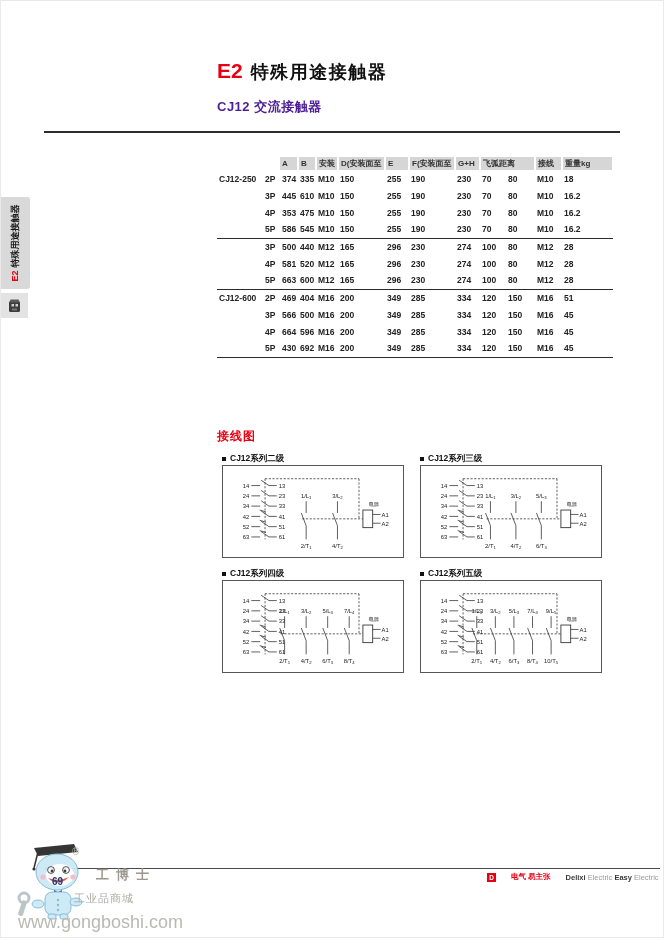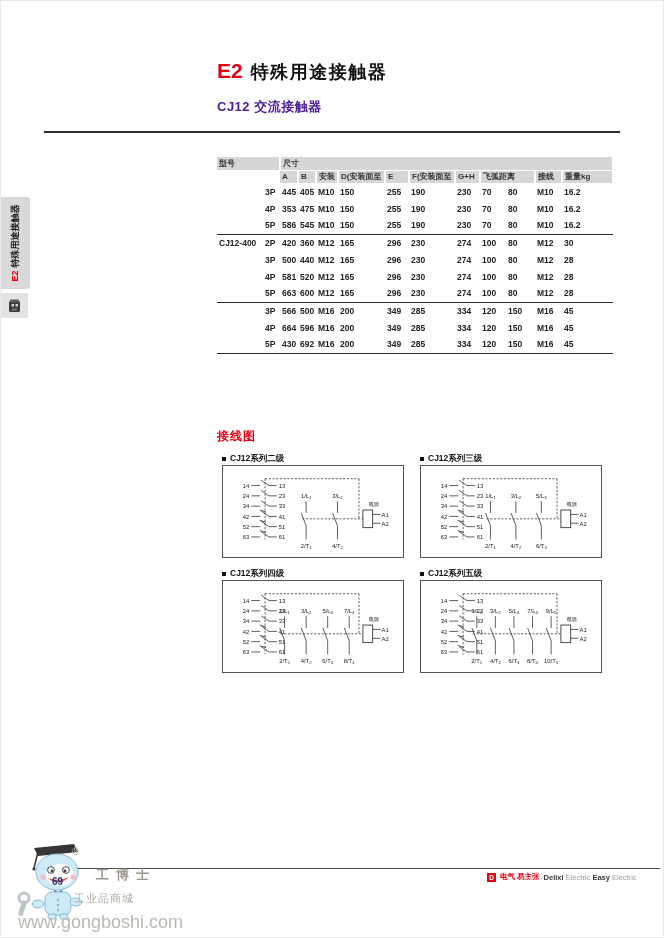--- a/index.html
+++ b/index.html
@@ -40,21 +40,21 @@
   .wiring-heading { position:absolute; left:217px; top:428px; color:#e60012; font-size:12px; font-weight:bold; letter-spacing:1px; }
   .diagrams { position:absolute; left:222px; top:452px; width:452px; display:grid;
     grid-template-columns:182px 182px; column-gap:16px; row-gap:9px; }
   .diag-title { font-size:8.5px; font-weight:bold; height:13px; display:flex; align-items:center; gap:4px; color:#111; }
   .bullet { width:4px; height:4px; background:#111; display:inline-block; flex:none; }
   .diag-box { width:182px; height:93px; border:1px solid #555; background:#fff; }
   .diag-box svg { display:block; }
 
   
   .footer-line { position:absolute; left:44px; top:868px; width:616px; height:1px; background:#4a4a4a; z-index:1; }
-  .footer-logo { position:absolute; left:487px; top:872px; display:flex; gap:4px; align-items:center; font-size:7.5px; z-index:2; white-space:nowrap; }
+  .footer-logo { position:absolute; left:487px; top:872px; display:flex; gap:15px; align-items:center; font-size:7.5px; z-index:2; white-space:nowrap; }
   .logo-mark { width:9px; height:9px; background:#e60012; color:#fff; font-size:6.5px; font-weight:bold;
     display:flex; align-items:center; justify-content:center; flex:none; }
   .logo-cn { color:#e60012; font-weight:bold; }
   .logo-en b { color:#3a3a3a; } .logo-en span { color:#9b9b9b; }
 
   
   .watermark { position:absolute; left:14px; top:842px; width:200px; height:92px; z-index:2; opacity:.95; }
   .wm-reg { position:absolute; left:58px; top:4px; color:#b0b0aa; font-size:10px; }
   .wm-name { position:absolute; left:82px; top:24px; color:#97938a; font-size:13px; font-weight:bold; letter-spacing:7px; font-family:"Liberation Serif","DejaVu Serif",serif; }
   .wm-sub { position:absolute; left:60px; top:49px; color:#a7a79f; font-size:11px; letter-spacing:1px; }
@@ -97,98 +97,94 @@
       <col style="width:24px">
       <col style="width:46px">
     <col style="width:25px">
       <col style="width:26px">
       <col style="width:29px">
       <col style="width:27px">
       <col style="width:51px">
   </colgroup>
   <thead>
     <tr>
-      <th class="hc" colspan="2">型号</th>
-      <th class="hc" colspan="11">尺寸</th>
-    </tr>
-    <tr>
       <th class="sp"></th>
         <th class="sp"></th>
       <th class="hc">A</th>
       <th class="hc">B</th>
       <th class="hc">安装</th>
       <th class="hc">D(安装面至</th>
       <th class="hc">E</th>
       <th class="hc">F(安装面至</th>
       <th class="hc">G+H</th>
       <th class="hc" colspan="2">飞弧距离</th>
       <th class="hc">接线</th>
       <th class="hc">重量kg</th>
     </tr>
   </thead>
   <tbody>
       <tr>
-        <td></td>
-        <td>3P</td>
-        <td>445</td>
-        <td>405</td>
+        <td>CJ12-250</td>
+        <td>2P</td>
+        <td>374</td>
+        <td>335</td>
         <td>M10</td>
         <td>150</td>
         <td>255</td>
         <td>190</td>
         <td>230</td>
         <td>70</td>
         <td>80</td>
         <td>M10</td>
-        <td>16.2</td>
-      </tr>
-      <tr>
-        <td></td>
-        <td>4P</td>
-        <td>353</td>
-        <td>475</td>
+        <td>18</td>
+      </tr>
+      <tr>
+        <td></td>
+        <td>3P</td>
+        <td>445</td>
+        <td>610</td>
         <td>M10</td>
         <td>150</td>
         <td>255</td>
         <td>190</td>
         <td>230</td>
         <td>70</td>
         <td>80</td>
         <td>M10</td>
         <td>16.2</td>
       </tr>
-      <tr class="group-end">
-        <td></td>
-        <td>5P</td>
-        <td>586</td>
-        <td>545</td>
+      <tr>
+        <td></td>
+        <td>4P</td>
+        <td>353</td>
+        <td>475</td>
         <td>M10</td>
         <td>150</td>
         <td>255</td>
         <td>190</td>
         <td>230</td>
         <td>70</td>
         <td>80</td>
         <td>M10</td>
         <td>16.2</td>
       </tr>
-      <tr>
-        <td>CJ12-400</td>
-        <td>2P</td>
-        <td>420</td>
-        <td>360</td>
-        <td>M12</td>
-        <td>165</td>
-        <td>296</td>
+      <tr class="group-end">
+        <td></td>
+        <td>5P</td>
+        <td>586</td>
+        <td>545</td>
+        <td>M10</td>
+        <td>150</td>
+        <td>255</td>
+        <td>190</td>
         <td>230</td>
-        <td>274</td>
-        <td>100</td>
+        <td>70</td>
         <td>80</td>
-        <td>M12</td>
-        <td>30</td>
+        <td>M10</td>
+        <td>16.2</td>
       </tr>
       <tr>
         <td></td>
         <td>3P</td>
         <td>500</td>
         <td>440</td>
         <td>M12</td>
         <td>165</td>
         <td>296</td>
         <td>230</td>
@@ -220,20 +216,35 @@
         <td>600</td>
         <td>M12</td>
         <td>165</td>
         <td>296</td>
         <td>230</td>
         <td>274</td>
         <td>100</td>
         <td>80</td>
         <td>M12</td>
         <td>28</td>
+      </tr>
+      <tr>
+        <td>CJ12-600</td>
+        <td>2P</td>
+        <td>469</td>
+        <td>404</td>
+        <td>M16</td>
+        <td>200</td>
+        <td>349</td>
+        <td>285</td>
+        <td>334</td>
+        <td>120</td>
+        <td>150</td>
+        <td>M16</td>
+        <td>51</td>
       </tr>
       <tr>
         <td></td>
         <td>3P</td>
         <td>566</td>
         <td>500</td>
         <td>M16</td>
         <td>200</td>
         <td>349</td>
         <td>285</td>

